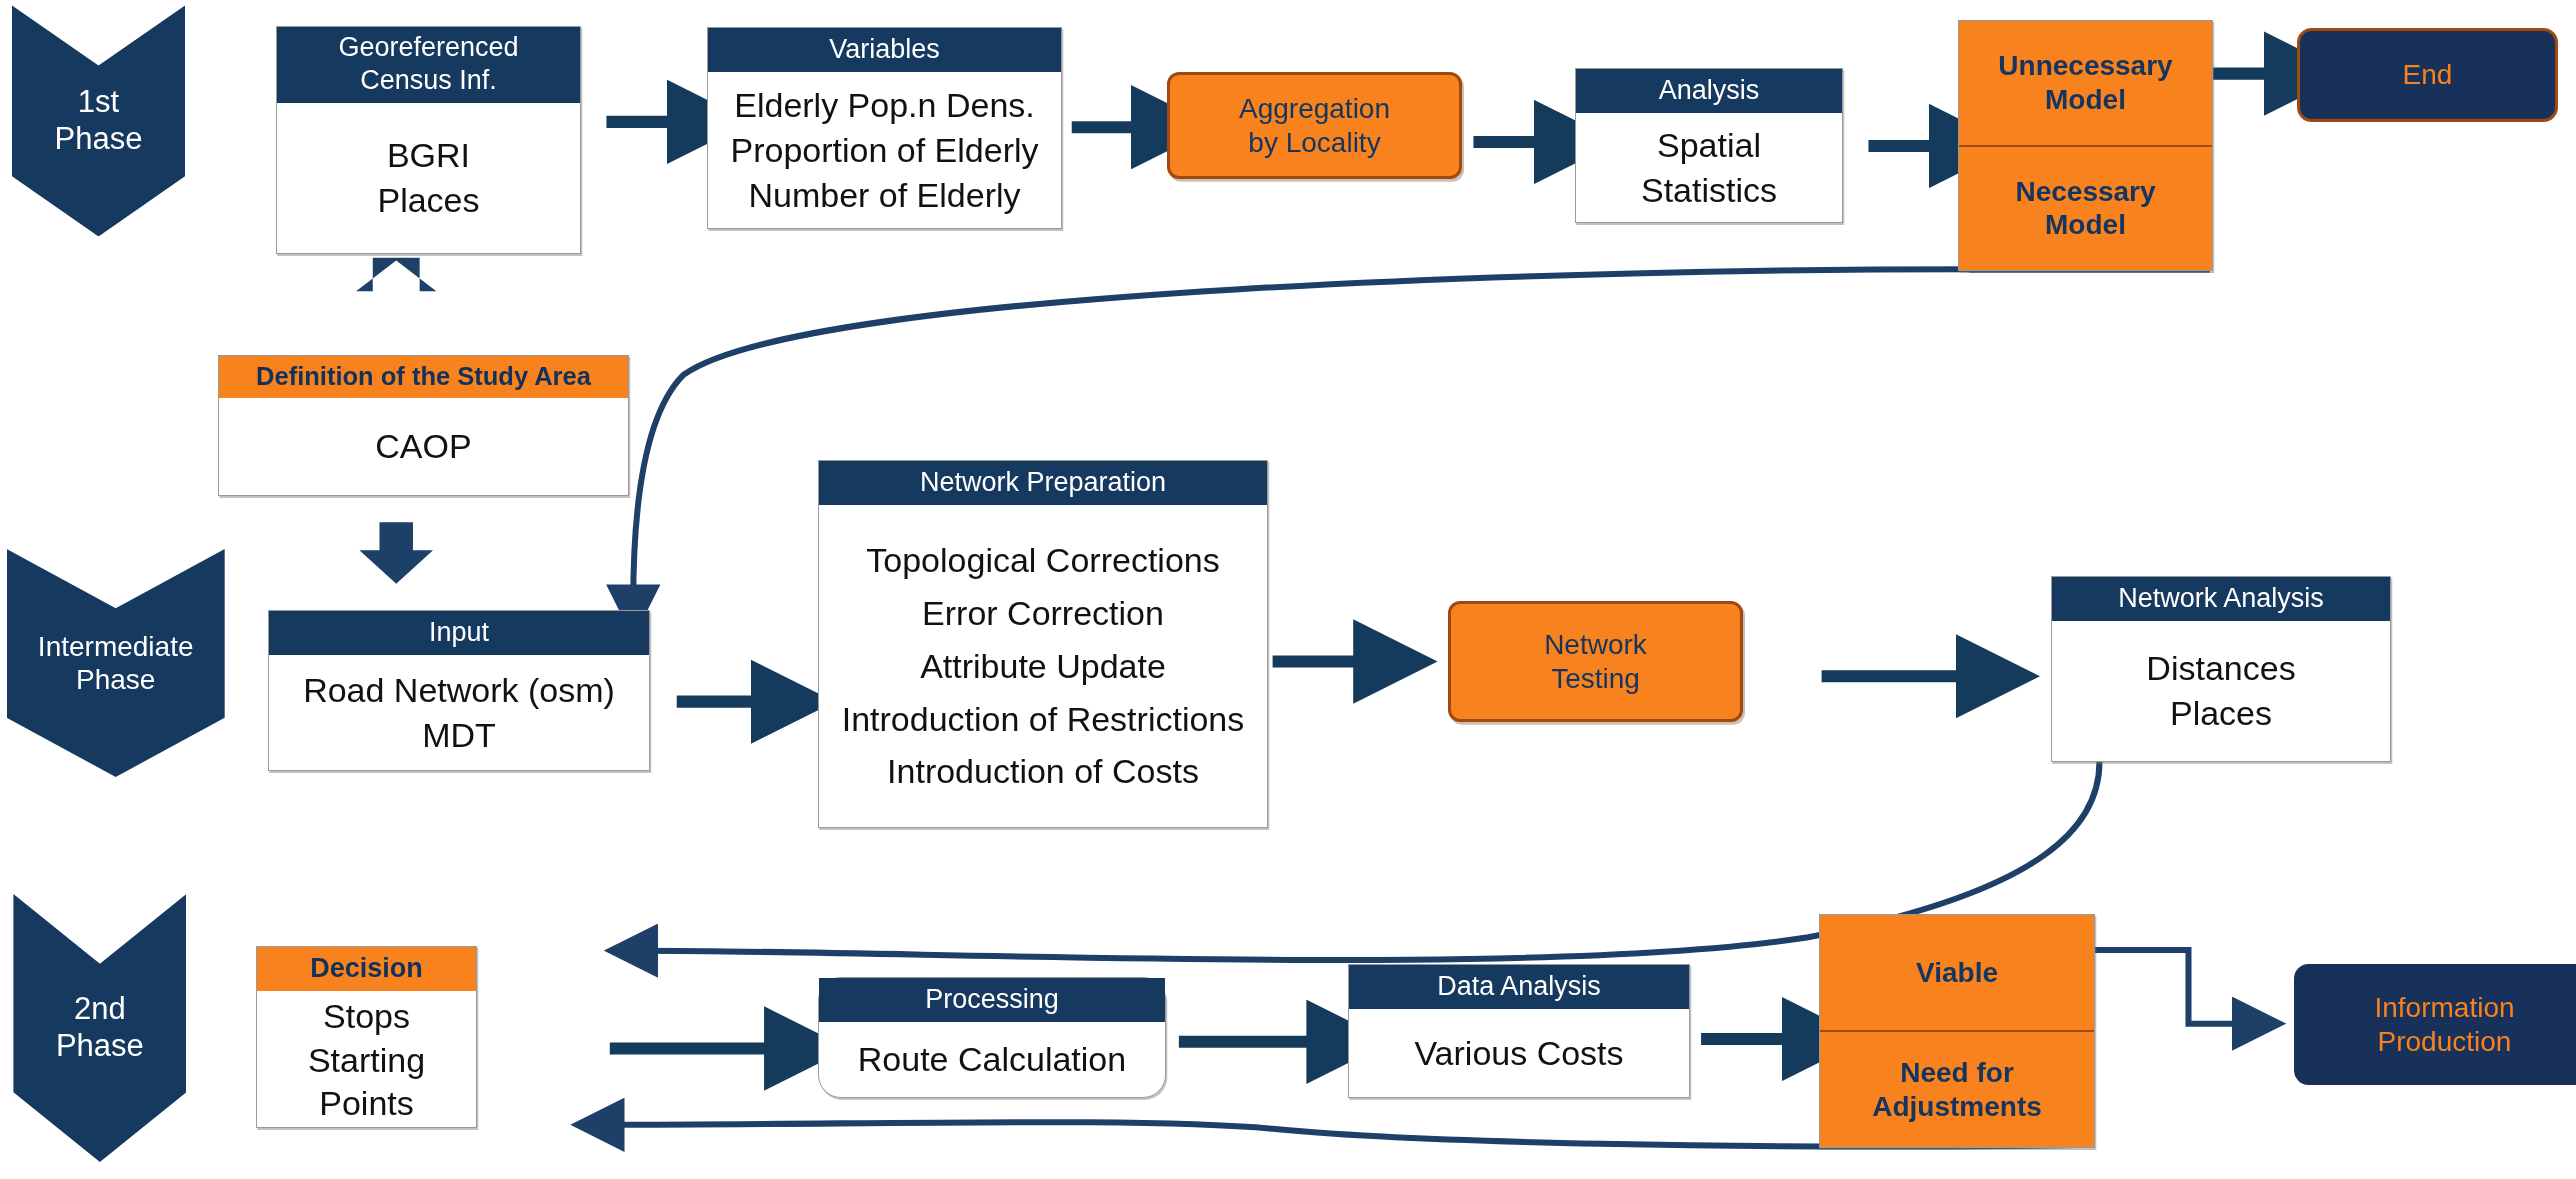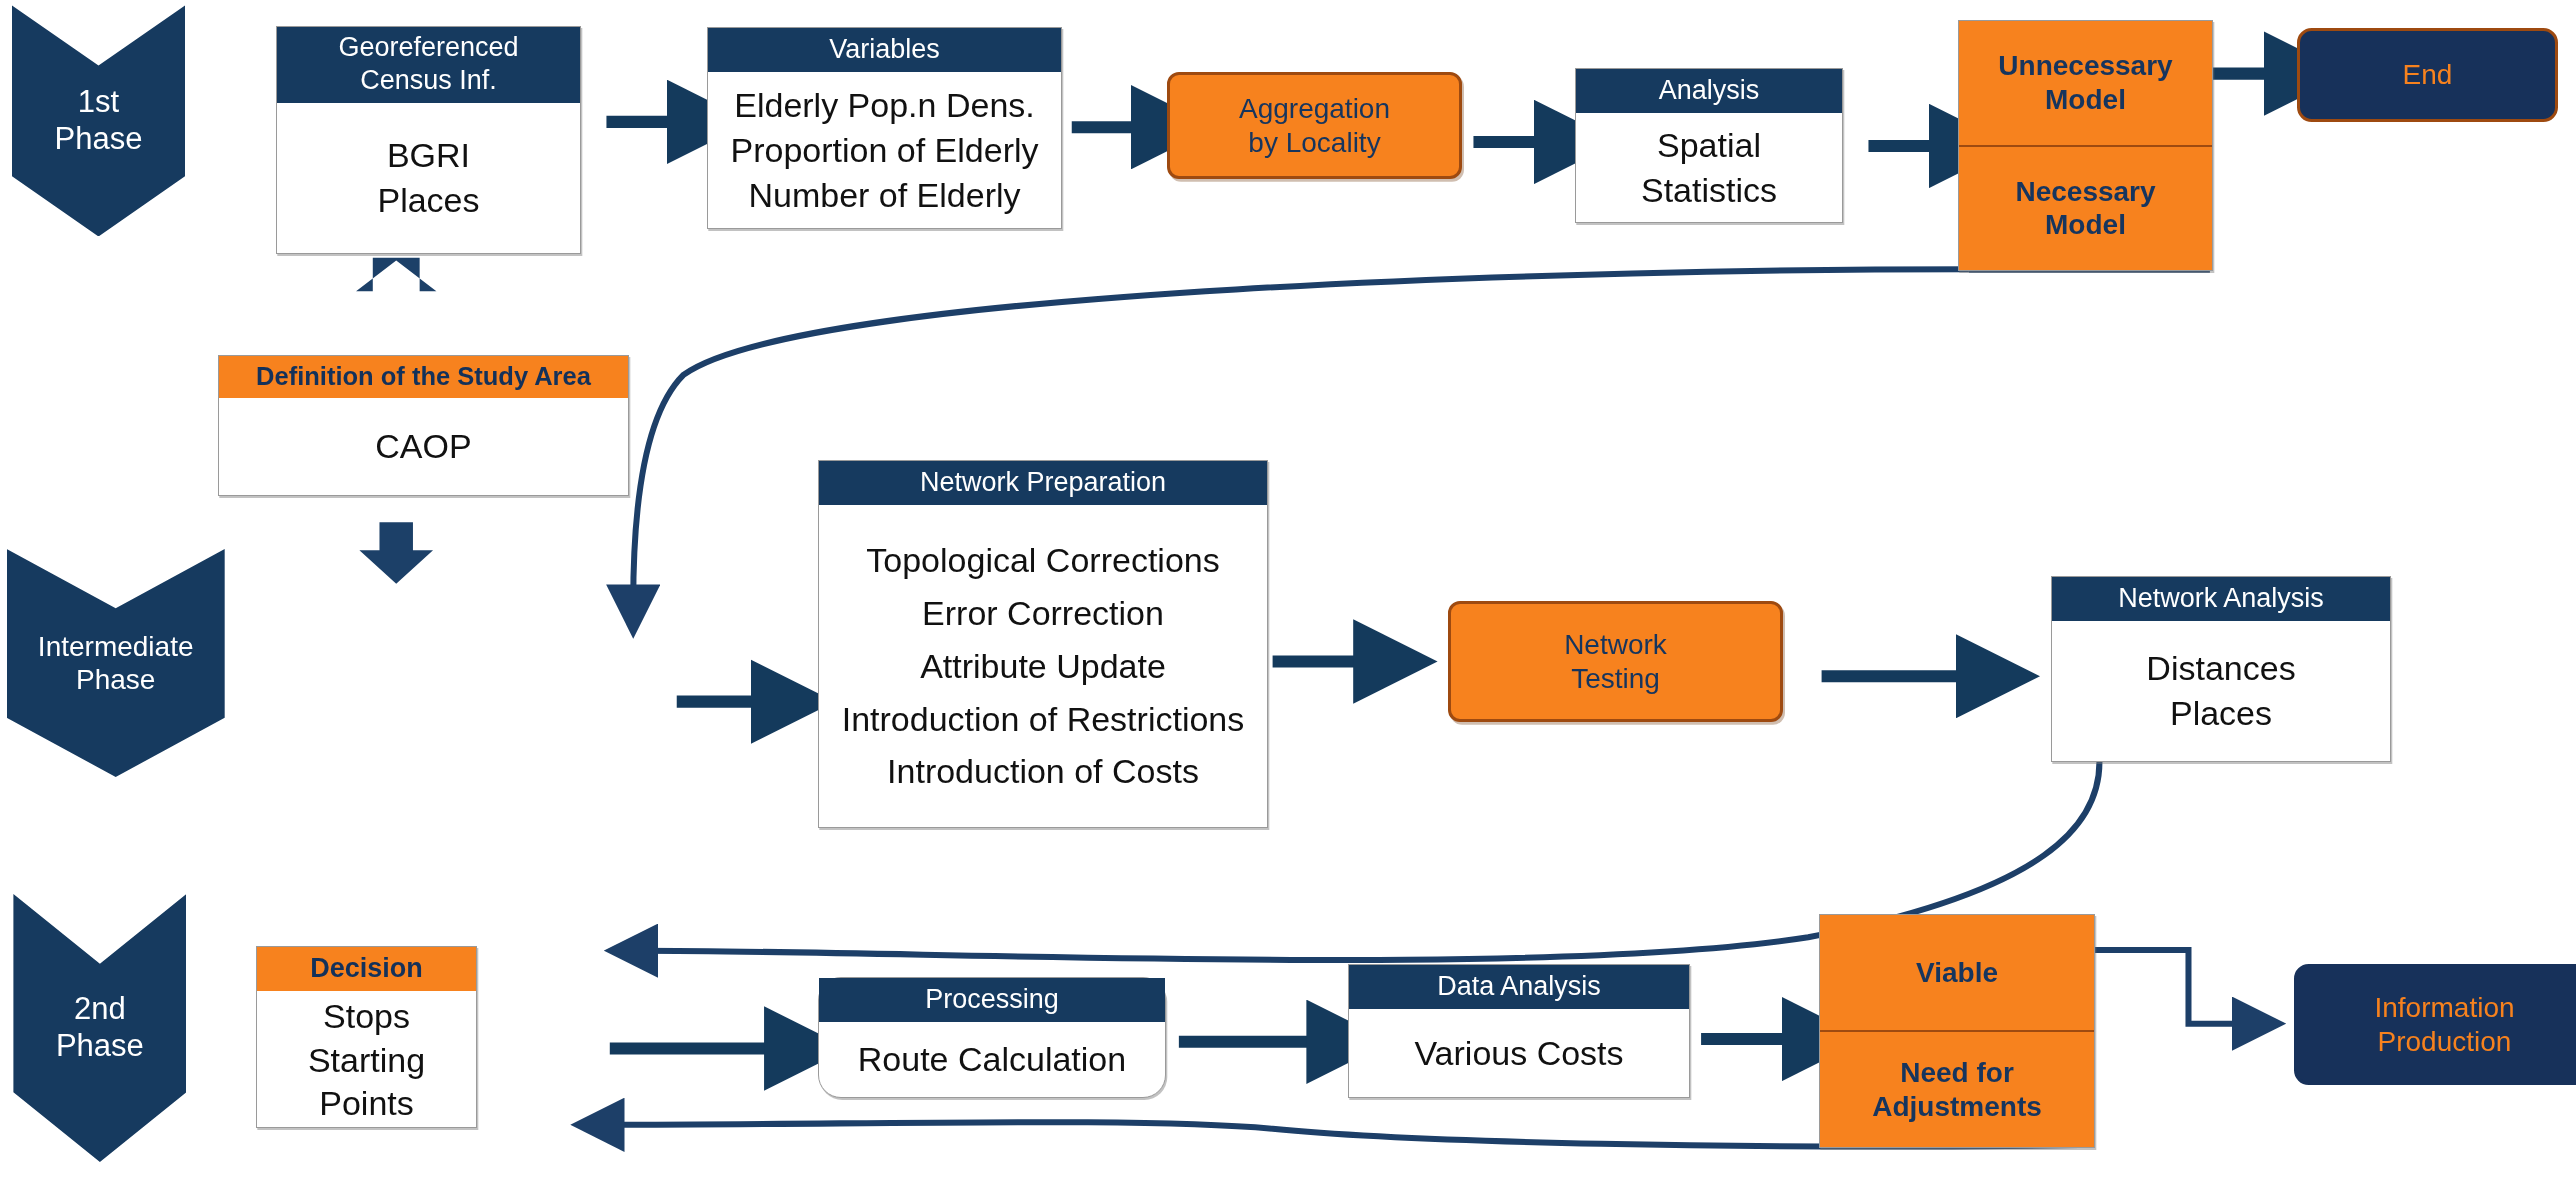--- a/index.html
+++ b/index.html
@@ -283,33 +283,40 @@
     <span>End</span>
   </div>
 
   <div class="nbox ohd" style="left:218px; top:355px; width:411px; height:141px;">
     <div class="hd" style="font-size:25.5px;">Definition of the Study Area</div>
     <div class="bd">
       <div>CAOP</div>
     </div>
   </div>
 
+  <div class="nbox" style="left:268px; top:610px; width:382px; height:161px;">
+    <div class="hd">Input</div>
+    <div class="bd">
+      <div>Road Network (osm)</div>
+      <div>MDT</div>
+    </div>
+  </div>
 
   <div class="nbox" style="left:818px; top:460px; width:450px; height:368px;">
     <div class="hd">Network Preparation</div>
     <div class="bd" style="gap:10.7px;">
       <div>Topological Corrections</div>
       <div>Error Correction</div>
       <div>Attribute Update</div>
       <div>Introduction of Restrictions</div>
       <div>Introduction of Costs</div>
     </div>
   </div>
 
-  <div class="rproc" style="left:1448px; top:601px; width:335px; height:121px;">
+  <div class="rproc" style="left:1448px; top:601px; width:295px; height:121px;">
     <span>
       <span class="rowline">Network</span>
       <span class="rowline">Testing</span>
     </span>
   </div>
 
   <div class="nbox" style="left:2051px; top:576px; width:340px; height:186px;">
     <div class="hd">Network Analysis</div>
     <div class="bd">
       <div>Distances</div>

